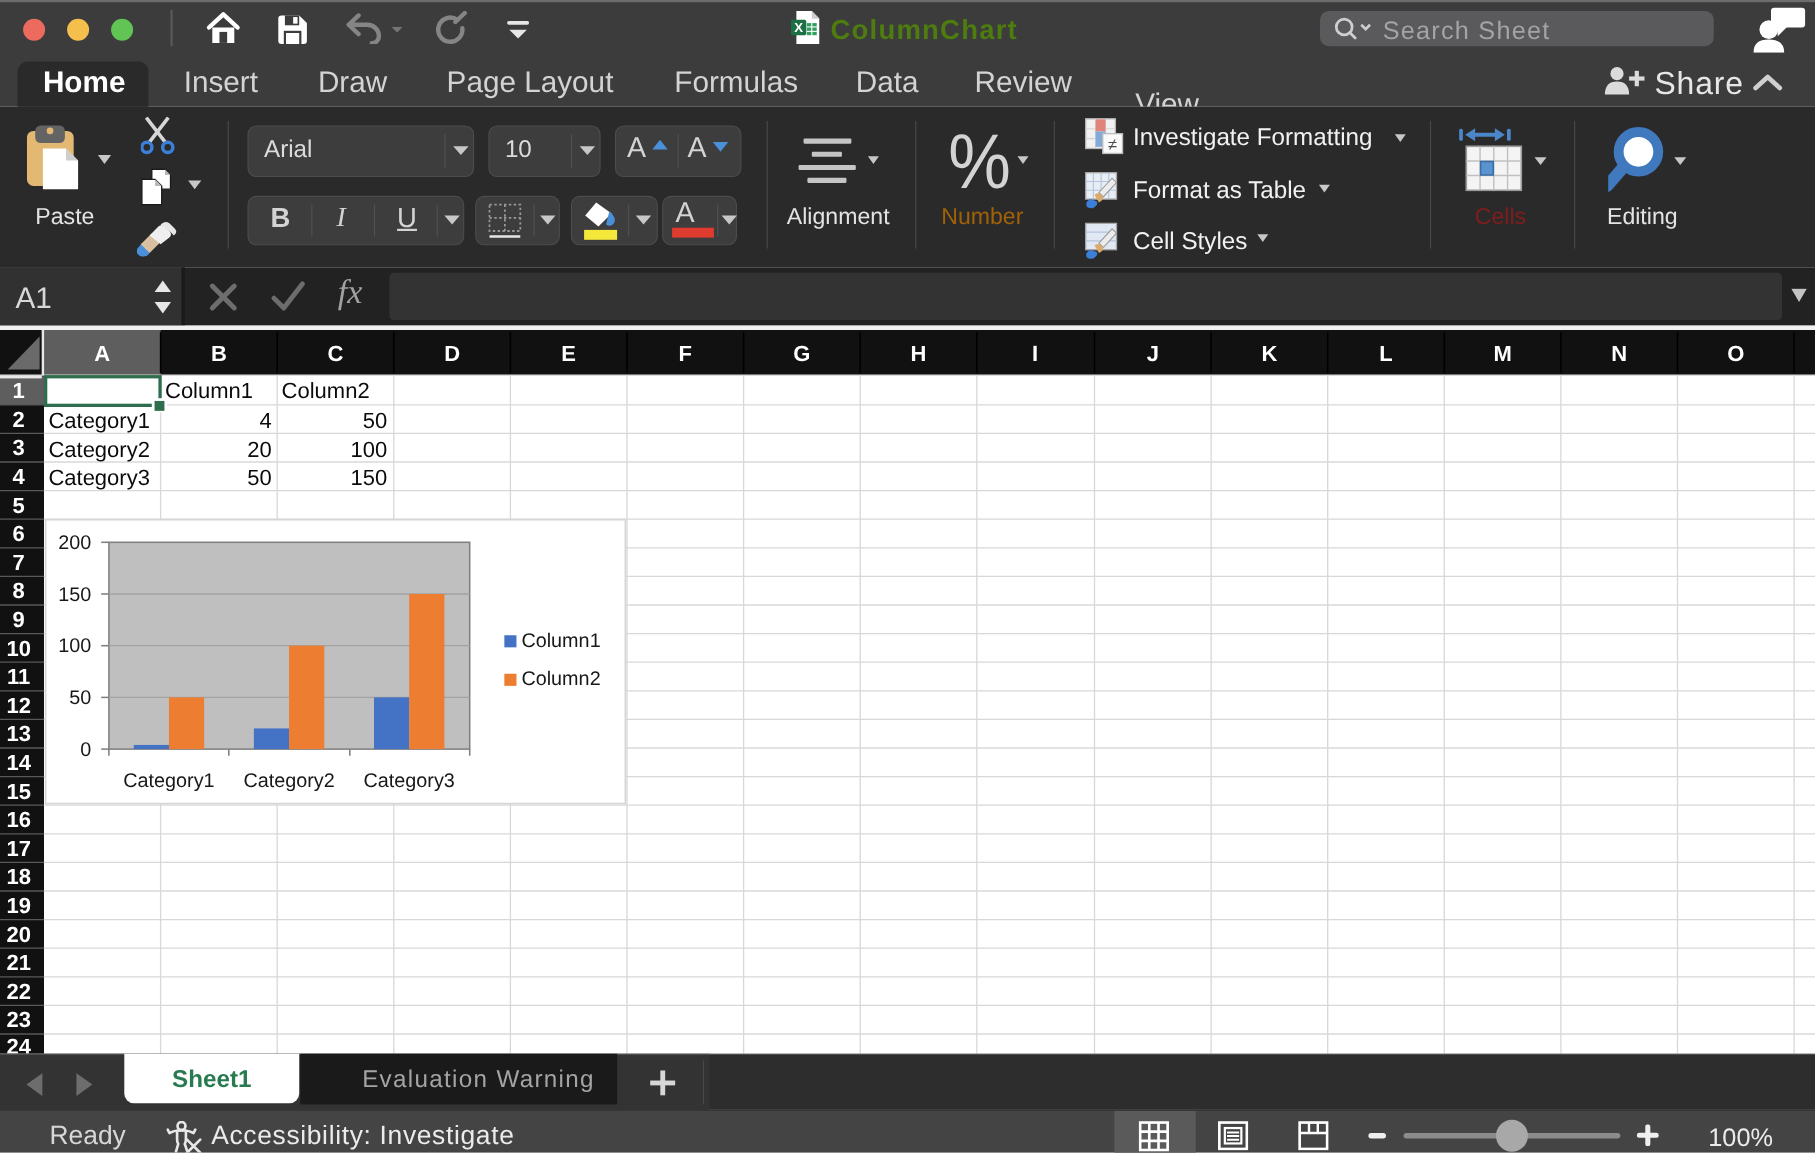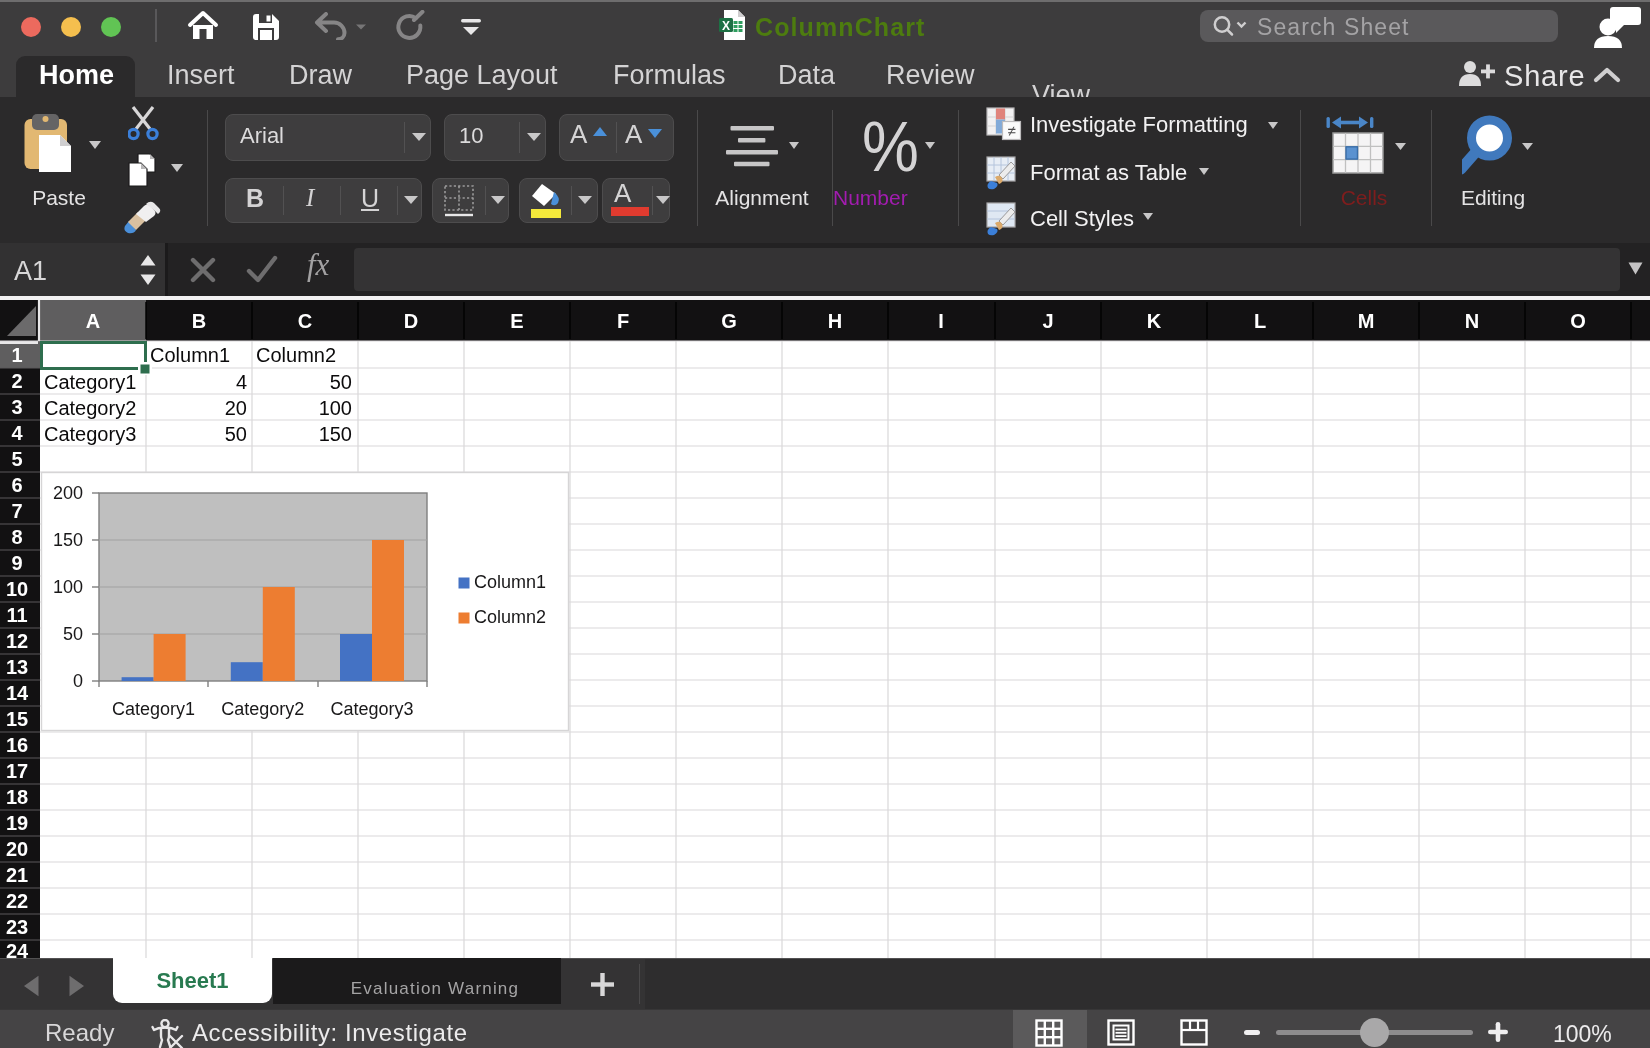--- a/index.html
+++ b/index.html
@@ -219,21 +219,21 @@
     <path d="M1 1 L6 8 L11 1 Z" fill="#c8c7c8"></path>
   </svg>
 <div class="abs" style="left:702px;top:186px;width:120px;text-align:center;font-size:21px;color:#e4e3e4;">Alignment</div>
 
 <div class="abs" style="left:832px;top:110px;width:1px;height:116px;background:#4a494a;"></div>
 
 <div class="abs" style="left:862px;top:106px;font-size:64px;color:#d4d3d4;display:inline-block;transform:scaleY(1.1);transform-origin:left top;">%</div>
 <svg class="abs" style="left:924px;top:141px;" width="12" height="9" viewBox="0 0 12 9">
     <path d="M1 1 L6 8 L11 1 Z" fill="#c8c7c8"></path>
   </svg>
-<div class="abs" style="left:833px;top:186px;width:120px;text-align:left;font-size:21px;color:#a21caf;">Number</div>
+<div class="abs" style="left:833px;top:186px;width:120px;text-align:center;font-size:21px;color:#a16207;">Number</div>
 
 <div class="abs" style="left:958px;top:110px;width:1px;height:116px;background:#4a494a;"></div>
 
 <svg class="abs" style="left:986px;top:107px;" width="36" height="34" viewBox="0 0 36 34">
   <rect x="1" y="1" width="27" height="27" fill="#f2f1f2" stroke="#b8b7b8" stroke-width="1.2"></rect>
   <g stroke="#d4d3d4" stroke-width="1">
     <line x1="10" y1="1" x2="10" y2="28"></line>
       <line x1="19" y1="1" x2="19" y2="28"></line>
     <line x1="1" y1="10" x2="28" y2="10"></line>
       <line x1="1" y1="19" x2="28" y2="19"></line>
@@ -553,21 +553,21 @@
 <div class="abs" style="left:0;top:958px;width:1650px;height:51px;background:#2e2d2e;"></div>
 <div class="abs" style="left:0;top:958px;width:645px;height:51px;background:#343334;"></div>
 <div class="abs" style="left:0;top:958px;width:1650px;height:1px;background:#525152;"></div>
 <svg class="abs" style="left:24px;top:975px;" width="60" height="22" viewBox="0 0 60 22">
   <path d="M14.5 0.7 L0 11 L14.5 21.3 Z" fill="#6e6d6e"></path>
   <path d="M45.5 0.7 L60 11 L45.5 21.3 Z" fill="#6e6d6e"></path>
 </svg>
 <div class="abs" style="left:113px;top:958px;width:159px;height:45px;background:#fff;border-radius:0 0 9px 9px;"></div>
 <div class="abs" style="left:113px;top:968px;width:159px;text-align:center;font-size:22px;font-weight:bold;color:#287a50;">Sheet1</div>
 <div class="abs" style="left:273px;top:958px;width:288px;height:46px;background:#1b1a1b;"></div>
-<div class="abs" style="left:273px;top:968px;width:324px;text-align:center;font-size:17px;color:#a5a4a5;letter-spacing:1.2px;margin-top:11px;">Evaluation Warning</div>
+<div class="abs" style="left:273px;top:968px;width:324px;text-align:center;font-size:22px;color:#a5a4a5;letter-spacing:1.2px;">Evaluation Warning</div>
 <svg class="abs" style="left:591px;top:973px;" width="23" height="23" viewBox="0 0 23 23">
   <rect x="0" y="9.3" width="23" height="4.4" fill="#d8d7d8"></rect>
   <rect x="9.3" y="0" width="4.4" height="23" fill="#d8d7d8"></rect>
 </svg>
 <div class="abs" style="left:639px;top:964px;width:1px;height:40px;background:#4a494a;"></div>
 
 <div class="abs" style="left:0;top:1009px;width:1650px;height:39px;background:#454445;border-top:1px solid #373637;"></div>
 <div class="abs" style="left:45px;top:1019px;font-size:24px;color:#d8d7d8;">Ready</div>
 <svg class="abs" style="left:151px;top:1019px;" width="34" height="29" viewBox="0 0 34 29">
   <circle cx="14" cy="4.6" r="3.6" fill="none" stroke="#e8e7e8" stroke-width="2.4"></circle>

